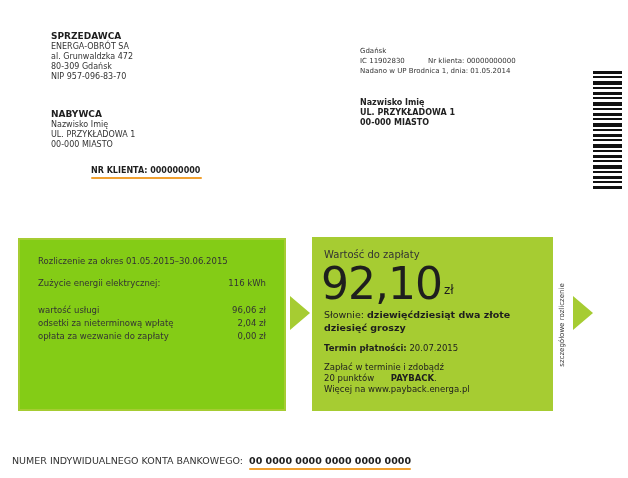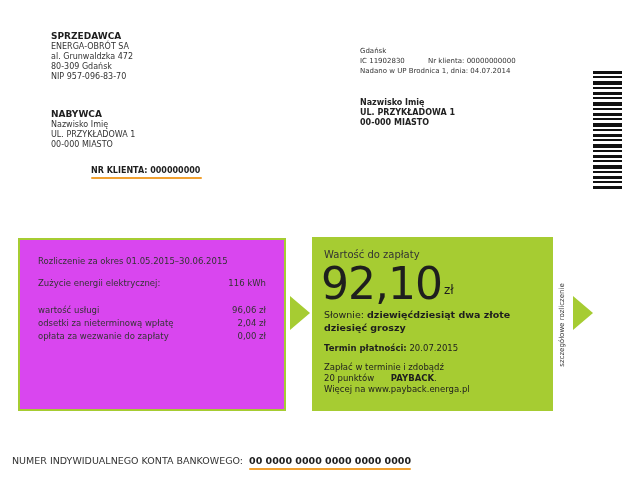--- a/index.html
+++ b/index.html
@@ -19,21 +19,21 @@
     #sender-info { left: 360px; top: 46px; font-size: 7px; line-height: 10px; color: #333; }
     #sender-info .row { display: flex; }
     #sender-info .ic { width: 68px; }
 
     #recipient { left: 360px; top: 98px; font-weight: bold; font-size: 8px; line-height: 10px; color: #222; }
 
     #barcode { left: 593px; top: 71px; width: 29px; height: 132px; }
     #barcode div { width: 29px; background: #111; }
 
     
-    #settlement { left: 18px; top: 238px; width: 268px; height: 173px; border: 2px solid #a6cc32; background: #d946ef; }
+    #settlement { left: 18px; top: 238px; width: 268px; height: 173px; border: 2px solid #a6cc32; background: #84cc16; }
     #settlement .period { position: absolute; left: 18px; top: 16px; font-size: 8.5px; color: #333; }
     #settlement .usage { position: absolute; left: 18px; top: 38px; right: 18px; font-size: 8.5px; color: #333; display: flex; justify-content: space-between; align-items: center; }
     #settlement .items { position: absolute; left: 18px; right: 18px; top: 64px; }
     #settlement .item { display: flex; justify-content: space-between; font-size: 8.5px; line-height: 13px; color: #333; }
 
     .arrow { position: absolute; width: 0; height: 0; border-top: 17px solid transparent; border-bottom: 17px solid transparent; border-left: 20px solid #a6cc32; }
     #arrow-1 { left: 290px; top: 296px; }
     #arrow-2 { left: 573px; top: 296px; }
 
     
@@ -77,21 +77,21 @@
   <span>NR KLIENTA: 000000000</span>
   <div class="ul"></div>
 </div>
 
 <div id="sender-info" class="abs">
   <div>Gdańsk</div>
   <div class="row">
     <span class="ic">IC 11902830</span>
     <span>Nr klienta: 00000000000</span>
   </div>
-  <div>Nadano w UP Brodnica 1, dnia: 04.07.2014</div>
+  <div>Nadano w UP Brodnica 1, dnia: 01.05.2014</div>
 </div>
 
 <div id="recipient" class="abs">
   <div>Nazwisko Imię</div>
   <div>UL. PRZYKŁADOWA 1</div>
   <div>00-000 MIASTO</div>
 </div>
 
 <div id="barcode" class="abs">
   <div style="height:3px;margin-top:0"></div>

